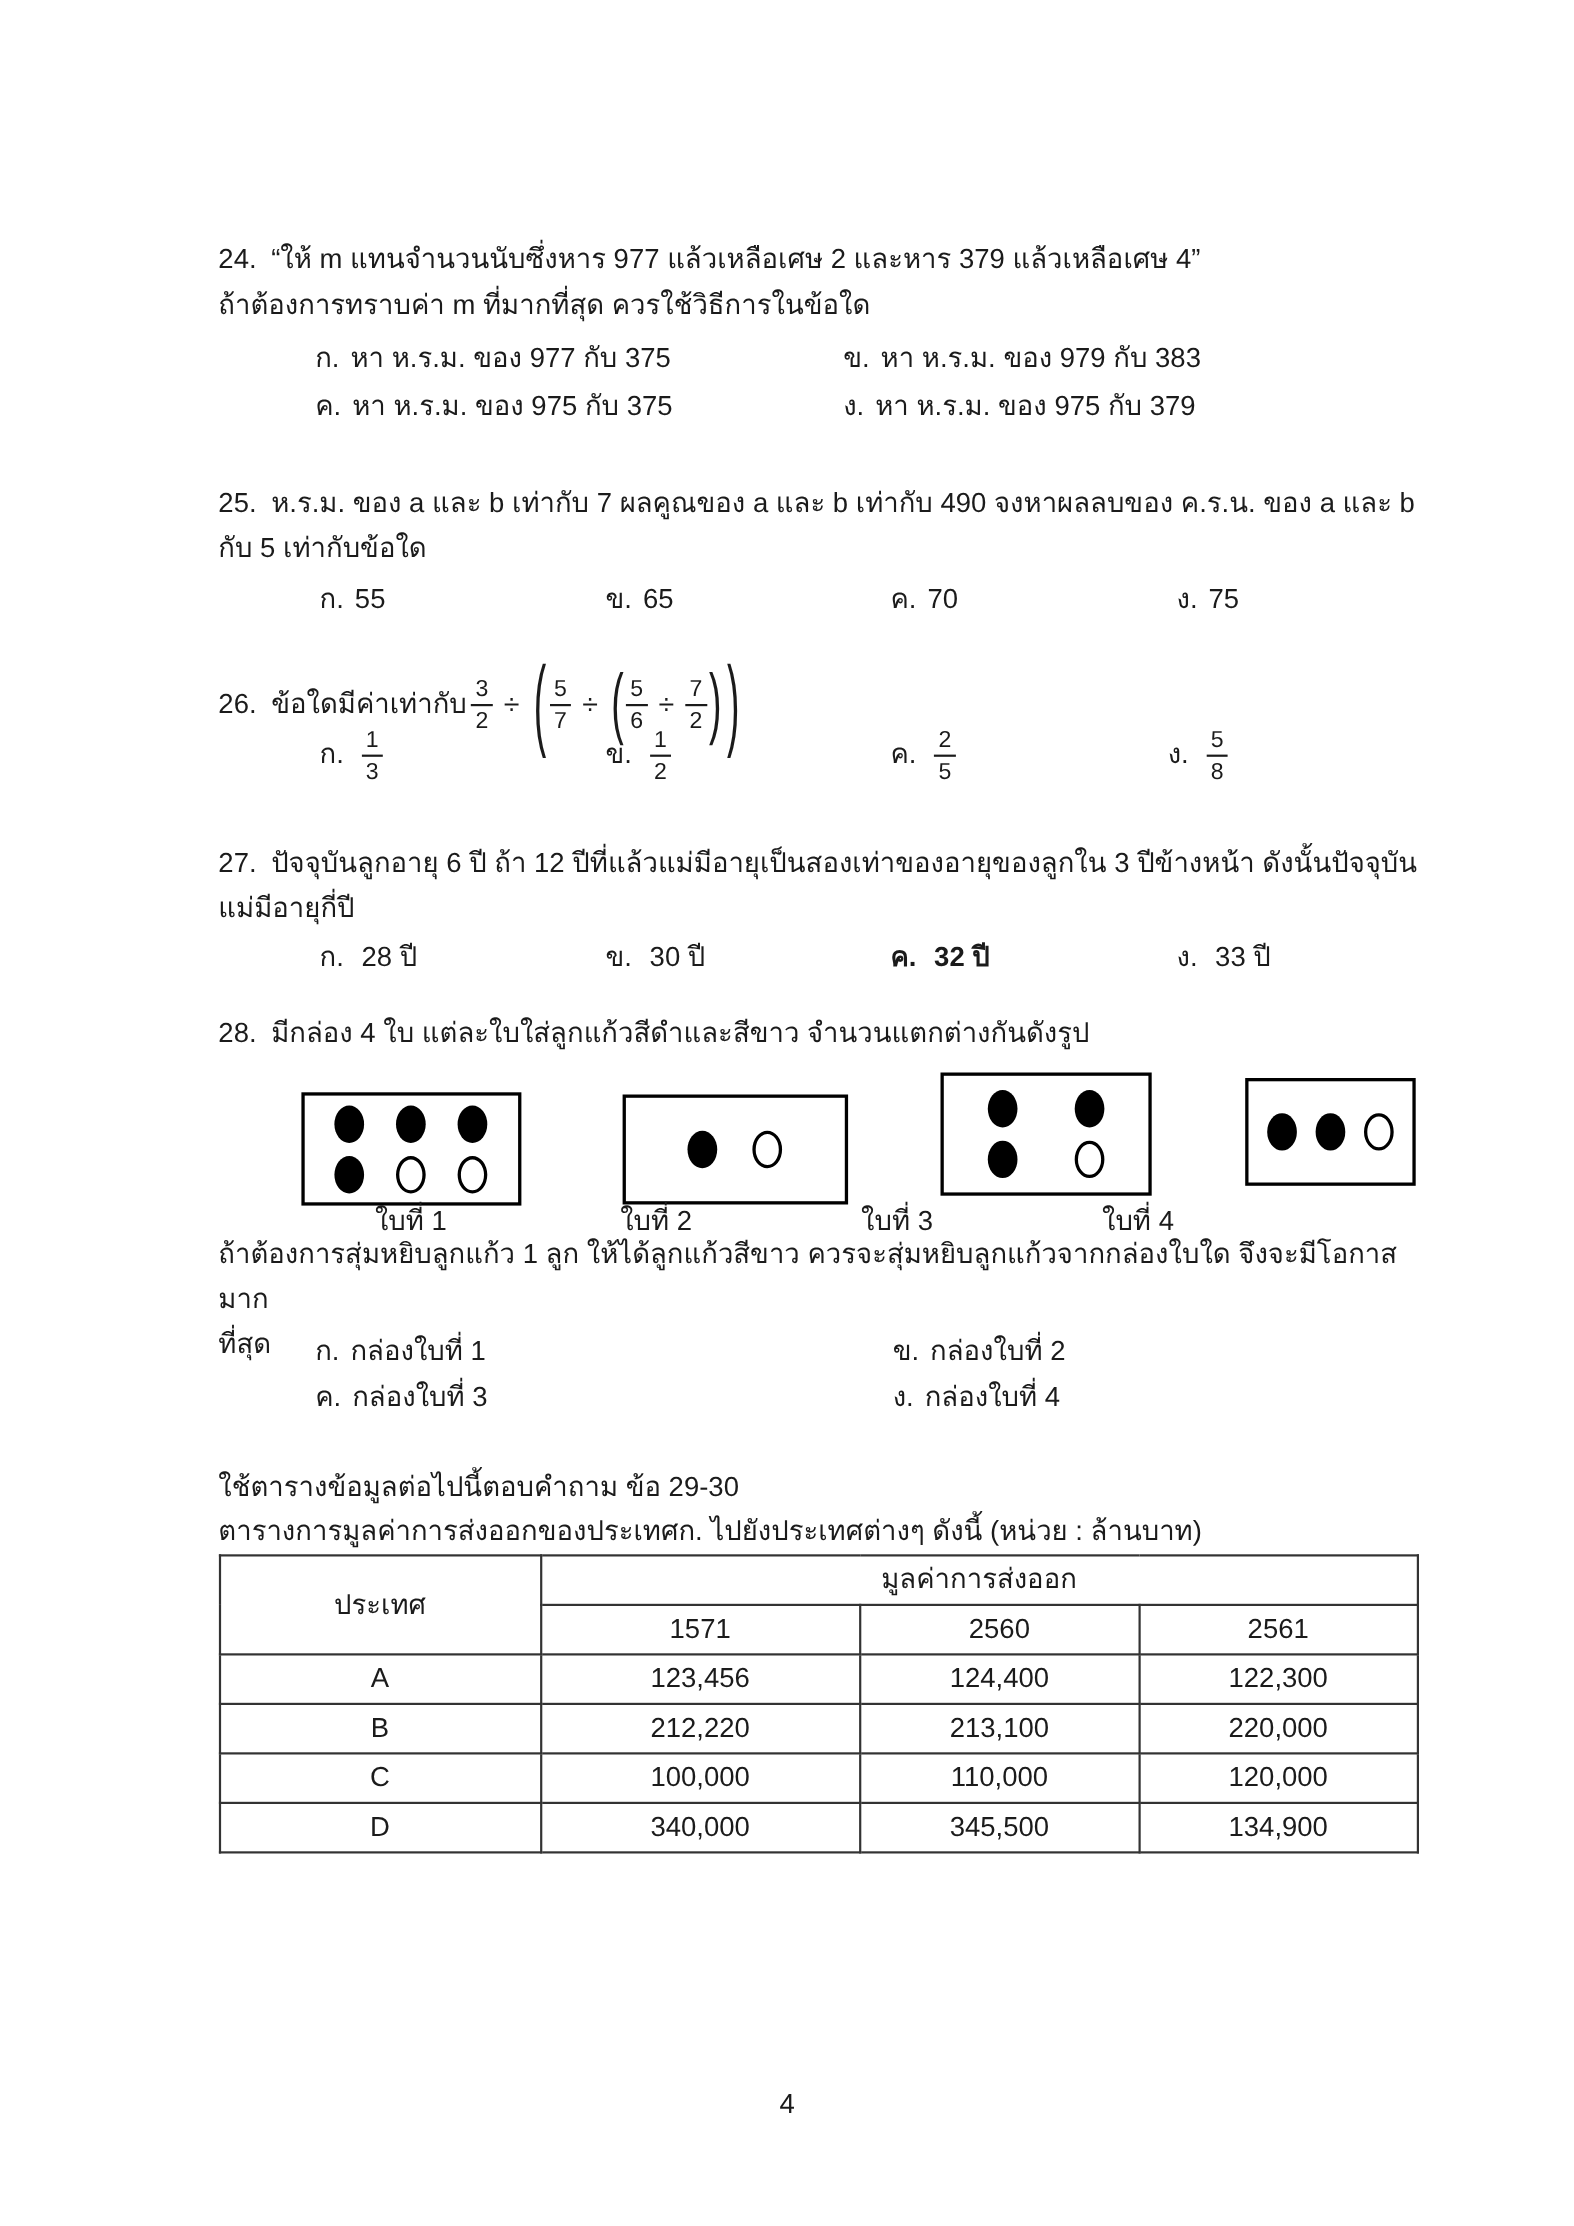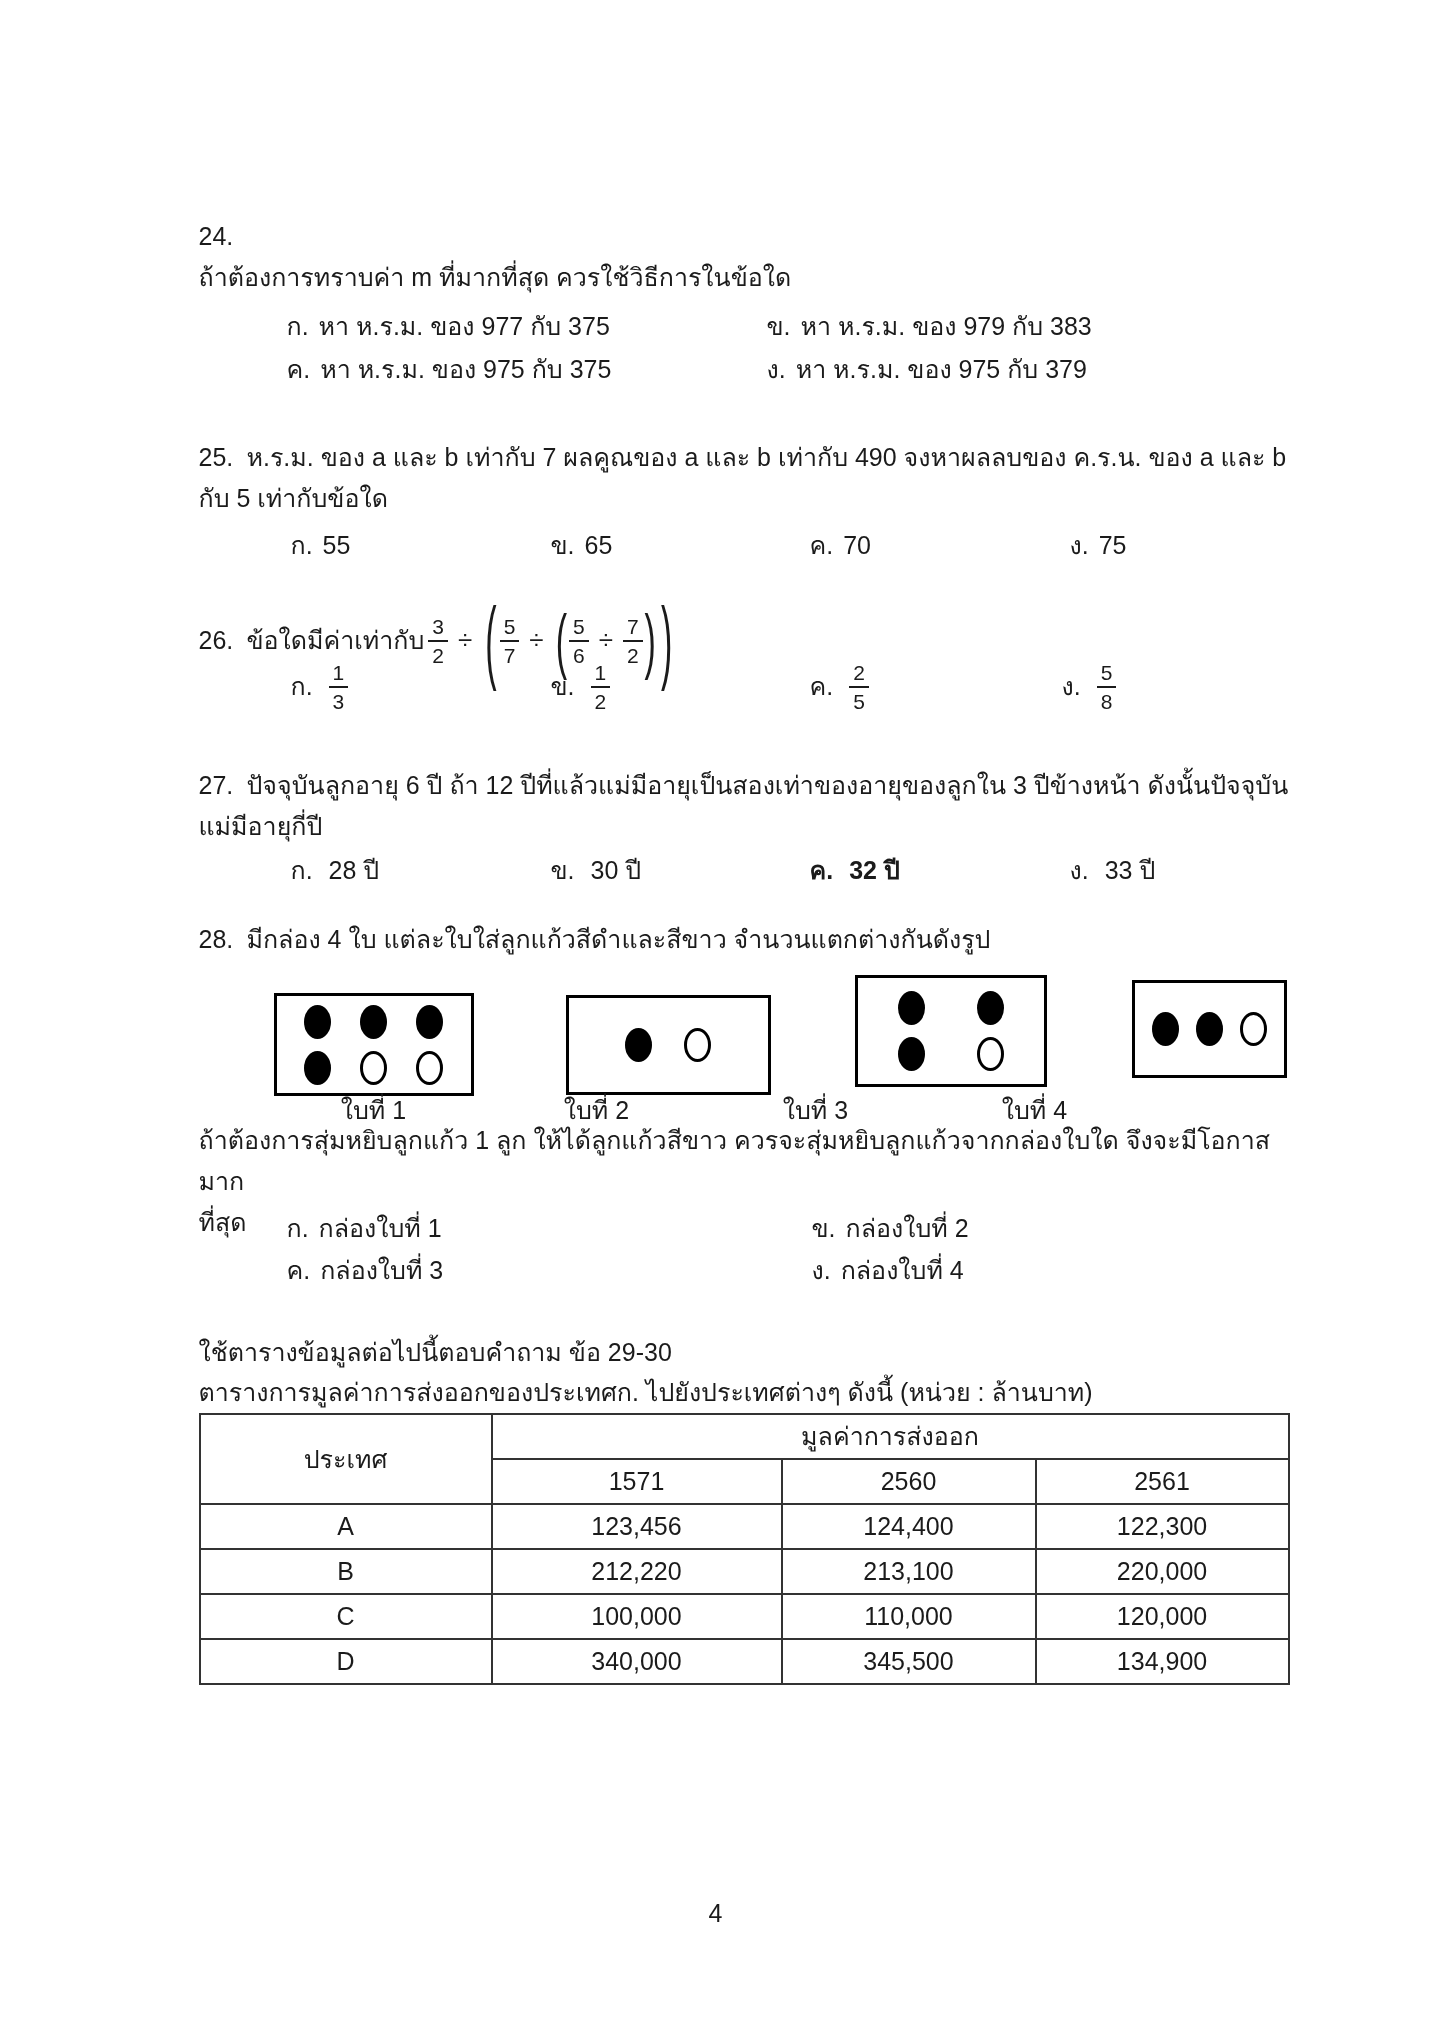--- a/index.html
+++ b/index.html
@@ -51,20 +51,21 @@
   .pagenum { position:absolute; top:1893px; left:0; width:100%; text-align:center; }
 </style>
 </head>
 <body>
 
 <div id="page">
 
   <div class="abs" style="left:172px; top:216px; width:1100px;">
     <div class="qline">
       <span class="qnum">24.</span>
+      <span>“ให้ m แทนจำนวนนับซึ่งหาร 977 แล้วเหลือเศษ 2 และหาร 379 แล้วเหลือเศษ 4”</span>
     </div>
     <div>ถ้าต้องการทราบค่า m ที่มากที่สุด ควรใช้วิธีการในข้อใด</div>
   </div>
   <div class="opt" style="left:260px; top:306px;text-align:center;">
     <span class="lab">ก.</span><span>หา ห.ร.ม. ของ 977 กับ 375</span>
   </div>
   <div class="opt" style="left:740px; top:306px;">
     <span class="lab">ข.</span><span>หา ห.ร.ม. ของ 979 กับ 383</span>
   </div>
   <div class="opt" style="left:260px; top:349px;">

